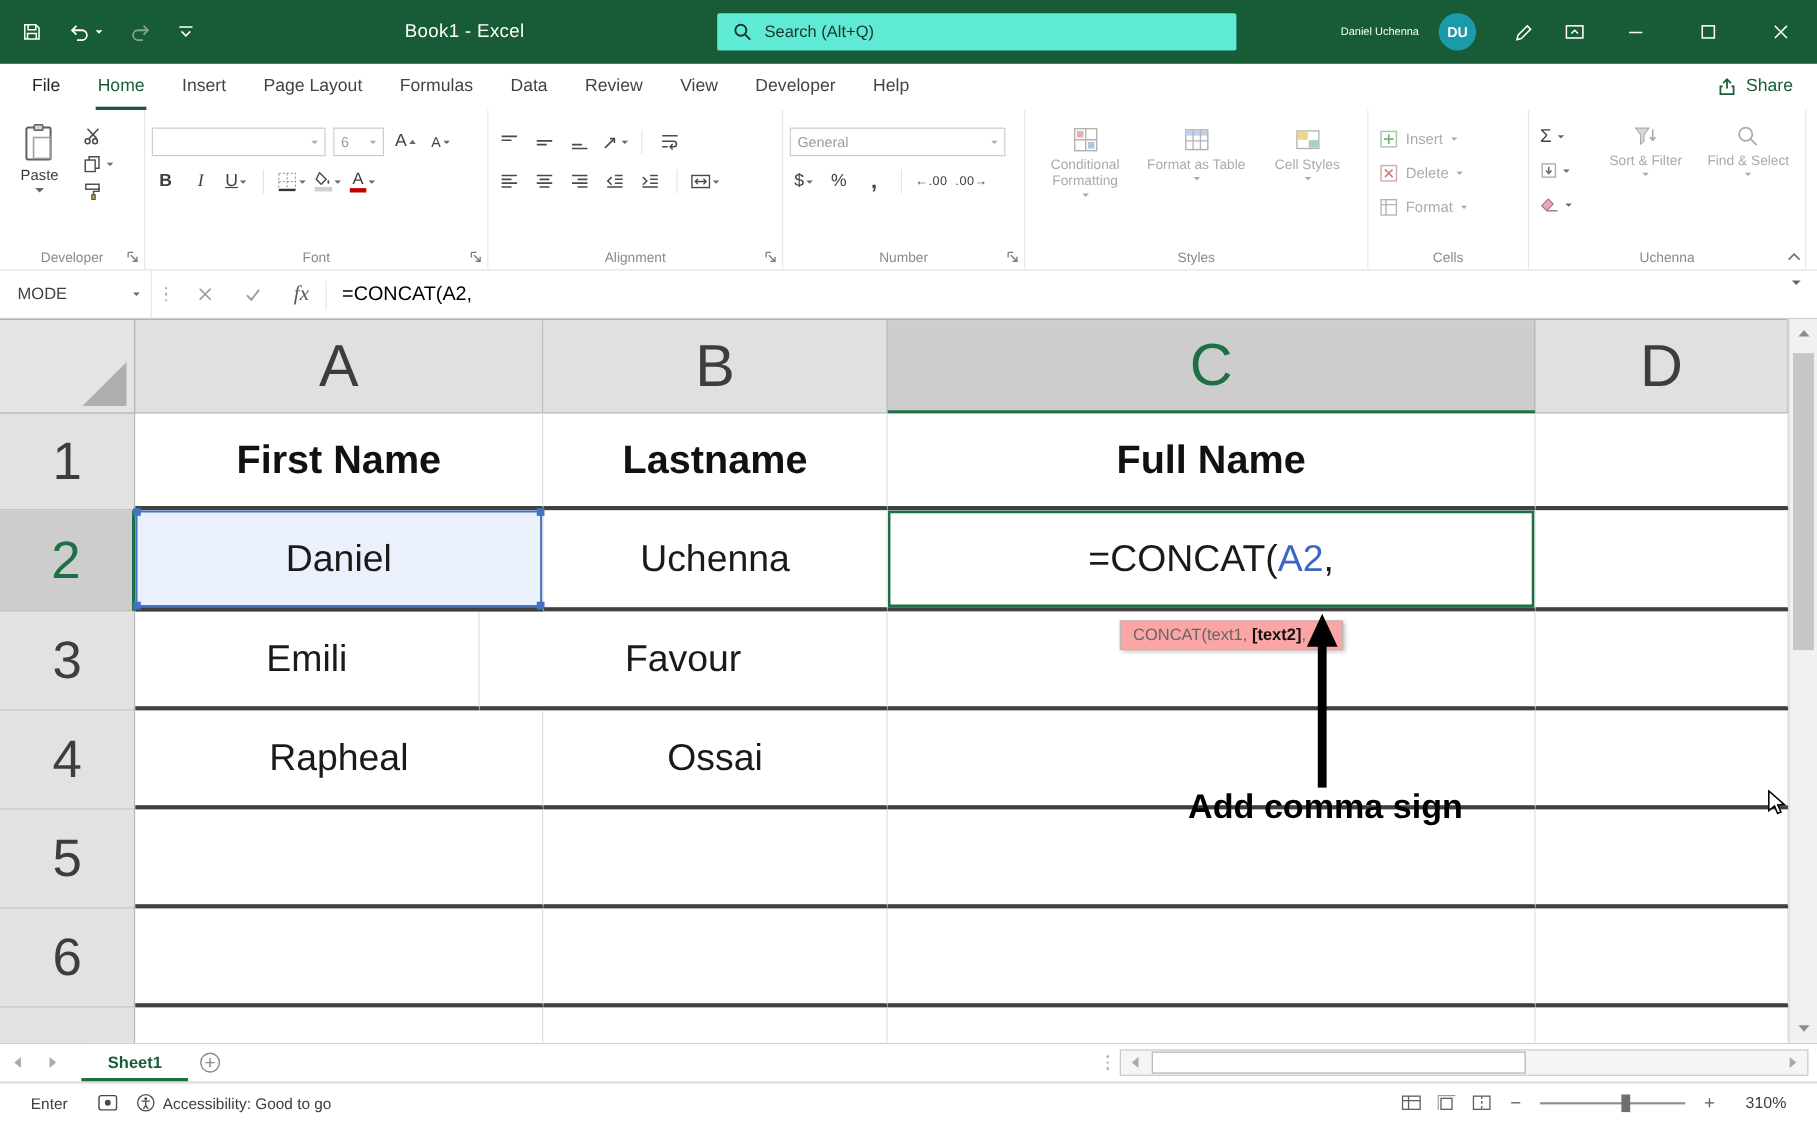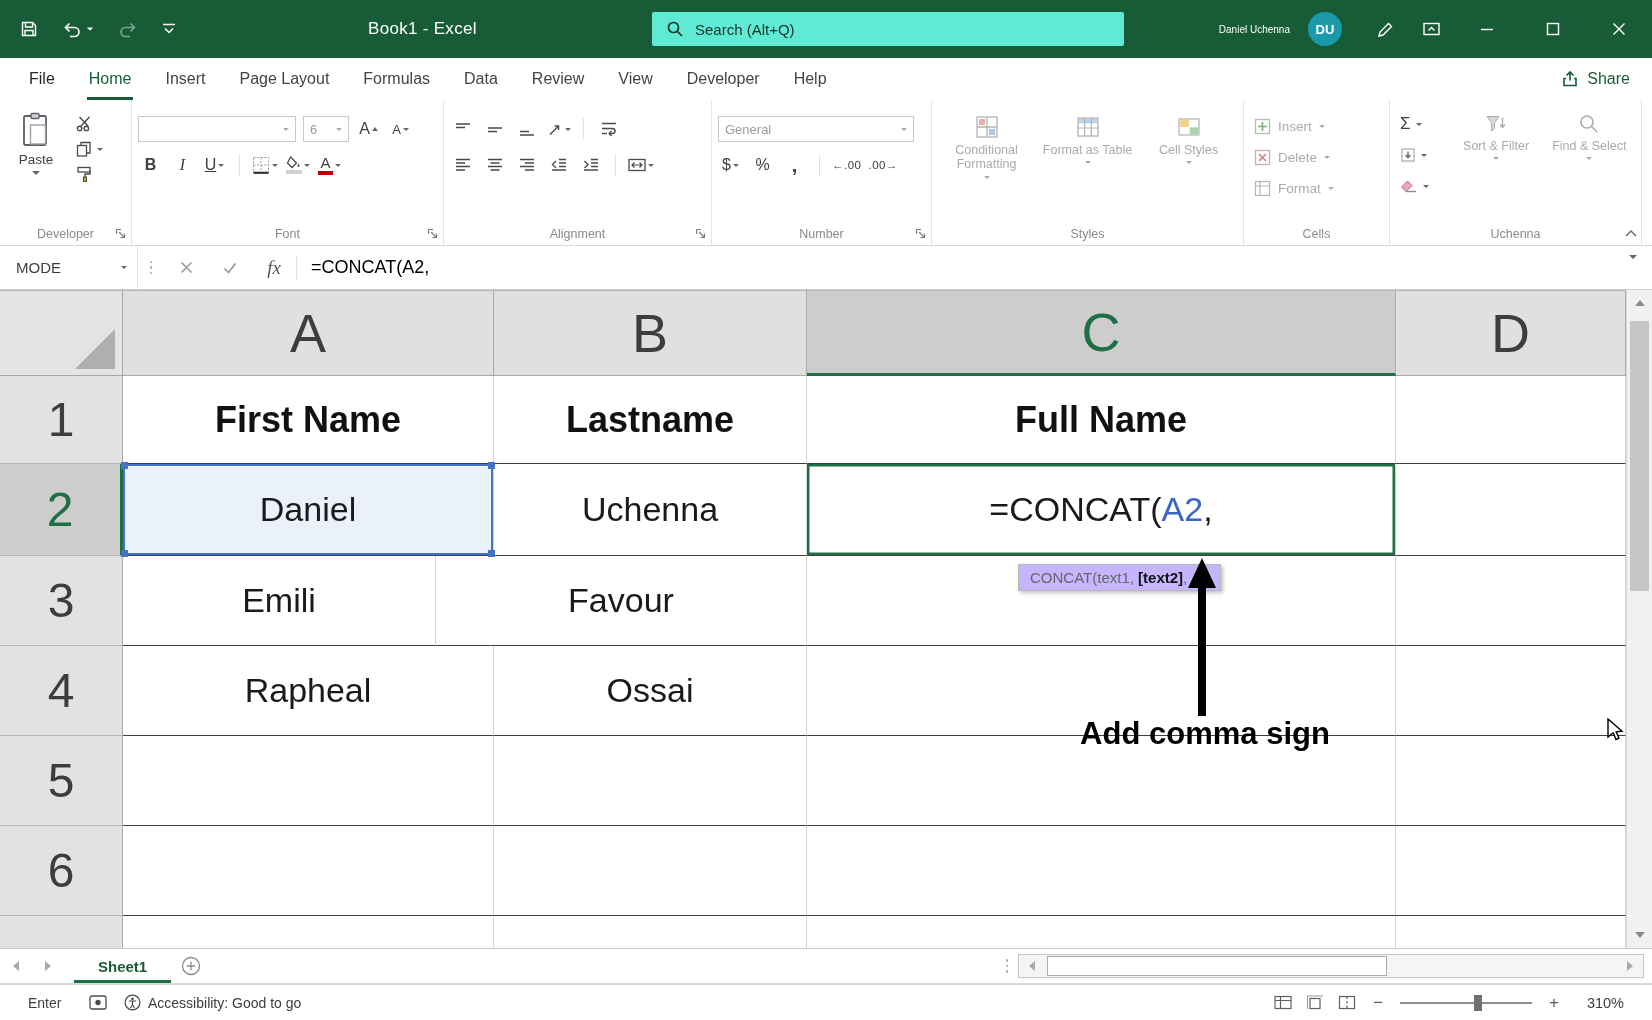--- a/index.html
+++ b/index.html
@@ -85,28 +85,28 @@
 .gridwrap{position:relative;flex:0 0 658px;background:#fff}
 .cheads{display:flex;height:86px;margin-right:26px;border-top:1px solid #B5B5B5}
 .corner{width:123px;background:#E4E4E4;border-right:1px solid #A8A8A8;border-bottom:1px solid #A8A8A8;position:relative}
 .corner .tri{position:absolute;right:7px;bottom:6px;width:0;height:0;border-left:40px solid transparent;border-bottom:40px solid #AFAFAF}
 .ch{display:flex;align-items:center;justify-content:center;background:#E0E0E0;border-right:1px solid #ABABAB;border-bottom:1px solid #A8A8A8;font-size:54px;color:#3d3d3d}
 .ch.sel{background:#CDCDCD;color:#1E7044;border-bottom:3px solid #1E7044}
 .colA{width:371px}.colB{width:313px}.colC{width:589px}.colD{flex:1}
 .gr{display:flex;margin-right:26px}
 .rh{width:123px;background:#E2E2E2;border-right:1px solid #ABABAB;border-bottom:1px solid #B7B7B7;display:flex;align-items:center;justify-content:center;font-size:48px;color:#3d3d3d;flex:0 0 auto}
 .rh.sel{background:#CDCDCD;color:#1E7044;border-right:3px solid #1E7044}
-.c{display:flex;align-items:center;justify-content:center;border-right:1px solid #D4D4D4;border-bottom:1px solid #404040;font-size:34px;color:#1a1a1a;background:#fff}
+.c{display:flex;align-items:center;justify-content:center;border-right:1px solid #D4D4D4;border-bottom:4px solid #404040;font-size:34px;color:#1a1a1a;background:#fff}
 .c.hdr{font-weight:700;font-size:36px;color:#111}
 .c.a2{background:#EAF1FB;box-shadow:inset 0 0 0 2px #4472C4;position:relative}
 .hnd{position:absolute;width:7px;height:7px;background:#4472C4}
 .hnd.tl{left:-2px;top:-2px}.hnd.tr{right:-2px;top:-2px}.hnd.bl{left:-2px;bottom:-2px}.hnd.br{right:-2px;bottom:-2px}
 .c.editing{box-shadow:inset 0 0 0 2.5px #1E7044}
 .ref{color:#3B66C4}
-.tooltip{position:absolute;left:1018px;top:274px;background:#c4b5fd;border:1px solid #B8B8B8;box-shadow:2px 2px 4px rgba(0,0,0,.25);padding:4px 11px;font-size:15px;color:#666;white-space:nowrap;z-index:4}
+.tooltip{position:absolute;left:1018px;top:274px;background:#fca5a5;border:1px solid #B8B8B8;box-shadow:2px 2px 4px rgba(0,0,0,.25);padding:4px 11px;font-size:15px;color:#666;white-space:nowrap;z-index:4}
 .tooltip .arg{font-weight:700;color:#111}
 .arrowhead{position:absolute;left:1188px;top:268px;width:0;height:0;border-left:14px solid transparent;border-right:14px solid transparent;border-bottom:30px solid #000;z-index:6}
 .arrowline{position:absolute;left:1198px;top:296px;width:8px;height:130px;background:#000;z-index:6}
 .annot{position:absolute;left:995px;top:426px;width:420px;text-align:center;font-size:31px;font-weight:700;color:#000;z-index:6}
 .vscroll{position:absolute;top:0;right:0;width:26px;height:100%;background:#F1F1F1;border-left:1px solid #D9D9D9;display:flex;flex-direction:column;z-index:3}
 .sbtn{height:26px;display:flex;align-items:center;justify-content:center}
 .vtrack{flex:1;position:relative}
 .vthumb{position:absolute;left:3px;right:3px;top:5px;height:270px;background:#C6C6C6}
 .tri-up-s{width:0;height:0;border-left:5px solid transparent;border-right:5px solid transparent;border-bottom:6px solid #8b8b8b}
 .tri-down-s{width:0;height:0;border-left:5px solid transparent;border-right:5px solid transparent;border-top:6px solid #8b8b8b}

